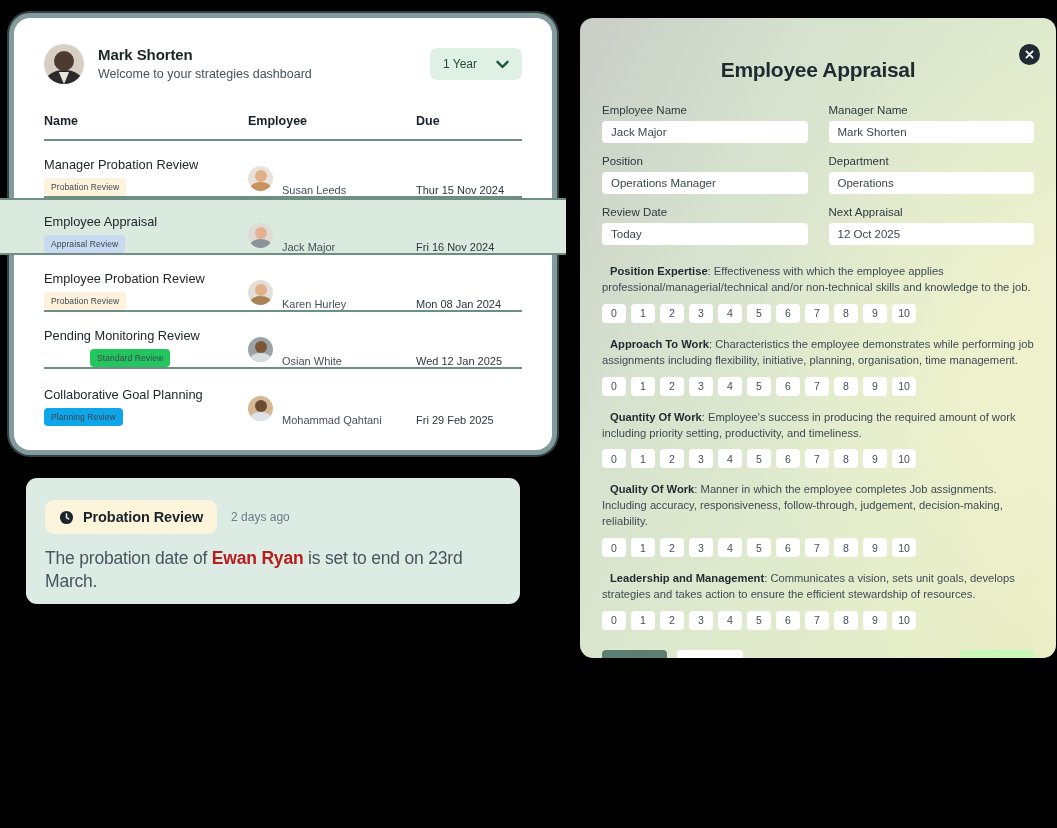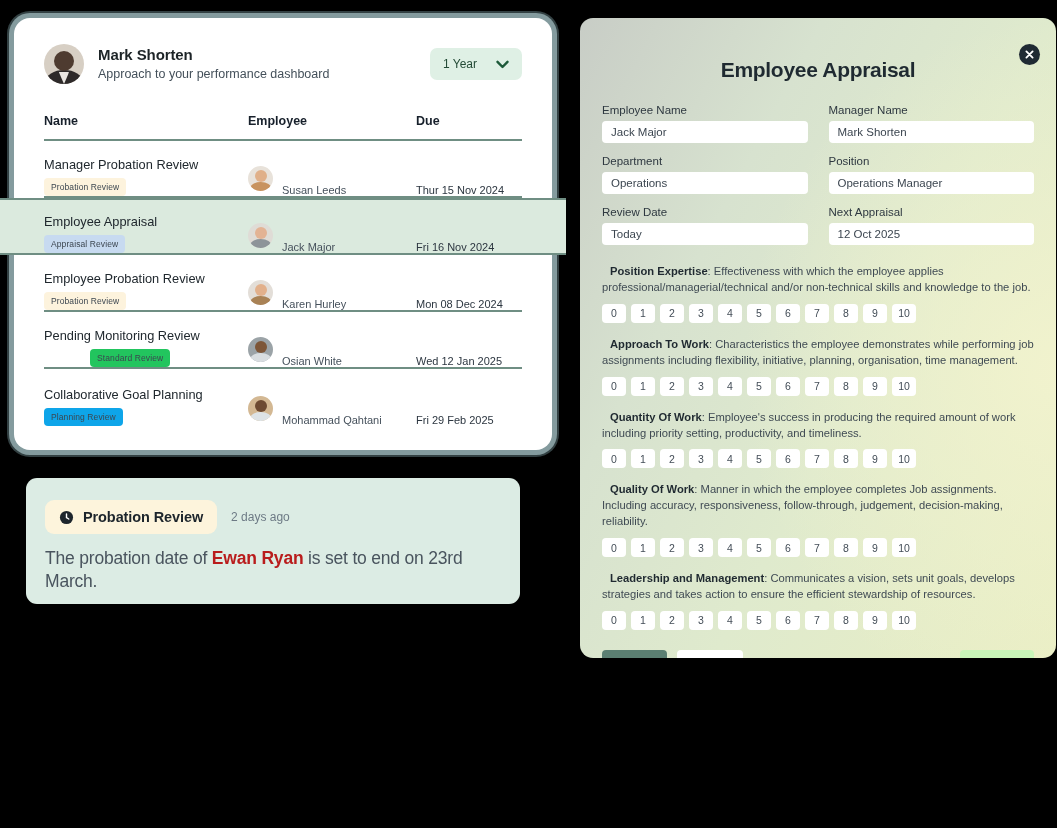--- a/index.html
+++ b/index.html
@@ -281,21 +281,21 @@
     <div class="dash-inner">
 
       <div class="profile-row">
         <div class="avatar-lg">
           <div class="body"></div>
           <div class="head"></div>
           <div class="collar"></div>
         </div>
         <div class="profile-text">
           <div class="profile-name">Mark Shorten</div>
-          <div class="profile-sub">Approach to your performance dashboard</div>
+          <div class="profile-sub">Welcome to your strategies dashboard</div>
         </div>
         <button class="year-select">
           <span class="ylabel">1 Year</span>
           <svg class="chev" viewBox="0 0 13 9">
             <path d="M1.5 1.8 L6.5 7 L11.5 1.8" fill="none" stroke="#1d5a3a" stroke-width="2.4" stroke-linecap="round" stroke-linejoin="round"></path>
           </svg>
         </button>
       </div>
 
       <div class="tbl">
@@ -342,21 +342,21 @@
               <div class="rname">Employee Probation Review</div>
               <span class="badge probation">Probation Review</span>
             </div>
             <div class="cell-emp">
               <div class="av" style="background:#e3ded8">
                 <div class="b" style="background:#a98255"></div>
                 <div class="h" style="background:#e2b08b"></div>
               </div>
               <span class="empname">Karen Hurley</span>
             </div>
-            <div class="cell-due">Mon 08 Dec 2024</div>
+            <div class="cell-due">Mon 08 Jan 2024</div>
           </div>
 
           <div class="trow">
             <div class="cell-name">
               <div class="rname">Pending Monitoring Review</div>
               <span class="badge standard">Standard Review</span>
             </div>
             <div class="cell-emp">
               <div class="av" style="background:#9ba3a7">
                 <div class="b" style="background:#d8dde0"></div>
@@ -414,26 +414,26 @@
     <div class="form-grid">
       <div class="field">
         <label class="field-label">Employee Name</label>
         <input class="field-input" value="Jack Major" style="">
       </div>
       <div class="field">
         <label class="field-label">Manager Name</label>
         <input class="field-input" value="Mark Shorten" style="">
       </div>
       <div class="field">
+        <label class="field-label">Position</label>
+        <input class="field-input" value="Operations Manager" style="">
+      </div>
+      <div class="field">
         <label class="field-label">Department</label>
         <input class="field-input" value="Operations" style="">
-      </div>
-      <div class="field">
-        <label class="field-label">Position</label>
-        <input class="field-input" value="Operations Manager" style="">
       </div>
       <div class="field">
         <label class="field-label">Review Date</label>
         <input class="field-input" value="Today" style="">
       </div>
       <div class="field">
         <label class="field-label">Next Appraisal</label>
         <input class="field-input" value="12 Oct 2025" style="">
       </div>
     </div>

